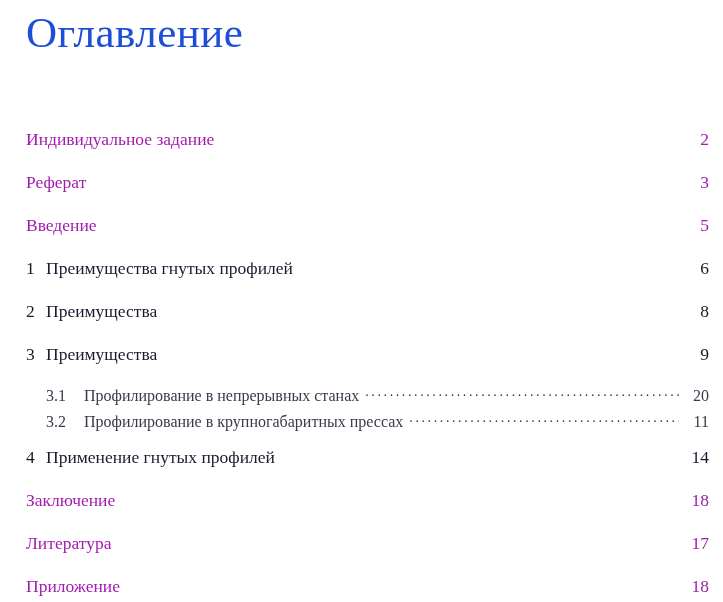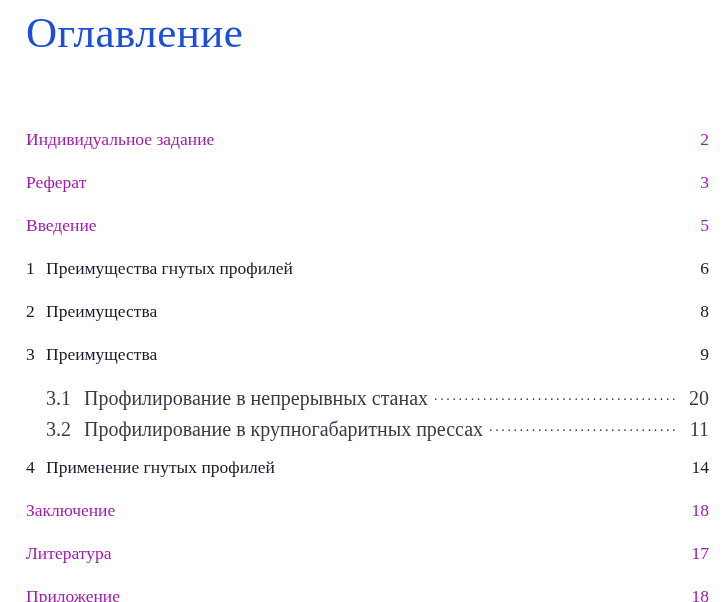--- a/index.html
+++ b/index.html
@@ -47,21 +47,21 @@
     color: #a21caf;
   }
   
   .entry.lvl1 {
     font-size: 17.5px;
     margin-bottom: 20.5px;
     color: #1a1a2e;
   }
   
   .entry.lvl2 {
-    font-size: 20px;
+    font-size: 16px;
     margin-bottom: 6px;
     color: #3a3a4a;
   }
   .num {
     flex: 0 0 auto;
     text-align: left;
   }
   .entry.lvl1 .num {
     width: 20px;
   }

